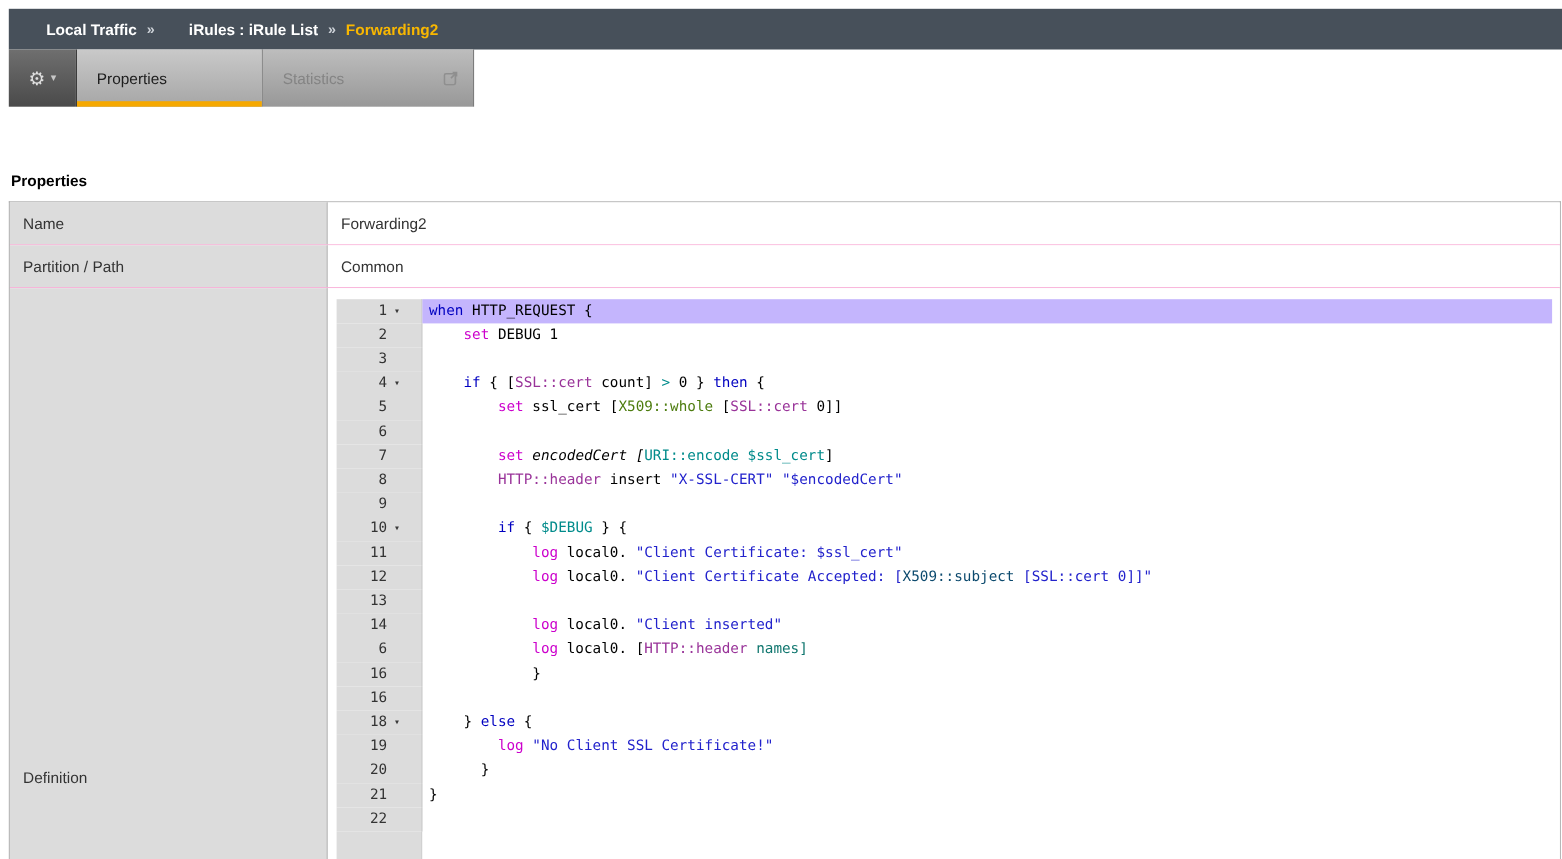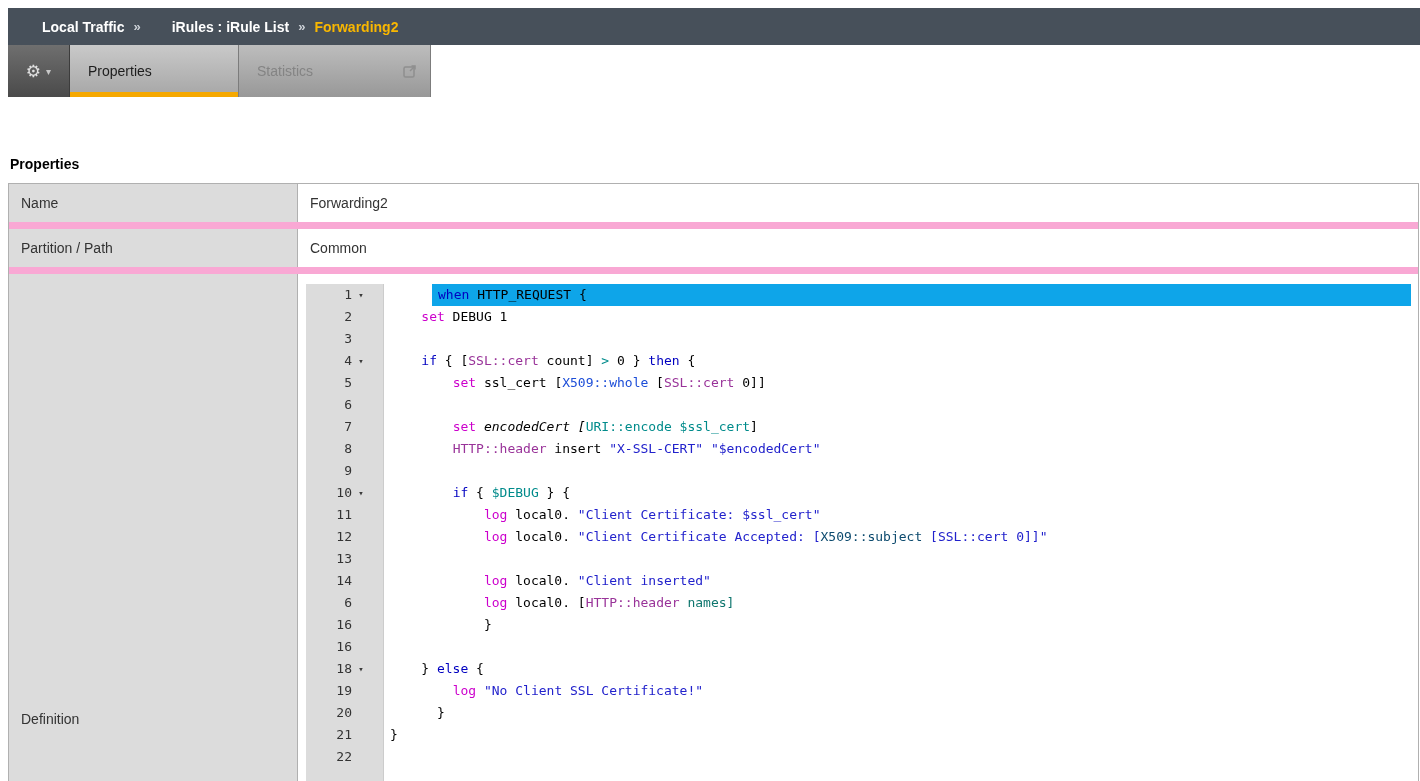--- a/index.html
+++ b/index.html
@@ -28,39 +28,39 @@
     background:#f5a800; }
   .tab-statistics { width:192px; background:linear-gradient(#bdbdbd,#989898); color:#848484; }
   .ext-icon { margin-left:auto; margin-right:13px; display:flex; align-items:center; }
 
   
   .section-title { position:absolute; left:10px; top:156px; font-size:14px; font-weight:bold; color:#000; }
 
   
   .props-table { position:absolute; left:8px; top:183px; width:1411px;
     border:1px solid #b0b0b0; border-bottom:none; background:#fff; }
-  .prop-row { display:flex; border-bottom:7px solid #f9a8d4; }
+  .prop-row { display:flex; border-bottom:1px solid #f9a8d4; }
   .prop-label { width:289px; flex:0 0 289px; background:#dcdcdc; border-right:1px solid #b0b0b0;
     padding:0 12px; font-size:14px; color:#333; display:flex; align-items:center; }
   .prop-row-name .prop-label, .prop-row-partition .prop-label { height:38px; }
   .prop-value { flex:1 1 auto; background:#fff; padding:0 12px; font-size:14px; color:#333;
     display:flex; align-items:center; }
   .prop-row-definition { height:890px; border-bottom:none; }
   .prop-row-definition .prop-value { align-items:flex-start; padding:10px 0 0 8px; }
 
   
   .editor { width:1105px; height:876px; font-family:"DejaVu Sans Mono", monospace;
     font-size:13px; display:flex; flex-direction:column; cursor:text; }
   .code-line { display:flex; height:22px; line-height:22px; flex:0 0 22px; }
   .gutter-cell { flex:0 0 78px; background:#dcdcdc; border-right:1px solid #cccccc;
     display:flex; align-items:center; }
   .ln { flex:0 0 46px; text-align:right; color:#333; }
   .fold { flex:0 0 18px; text-align:center; color:#3a3a3a; font-size:9px; cursor:pointer; }
   .code-cell { flex:1 1 auto; white-space:pre; padding-left:6px; color:#000; }
-  .code-cell.hl { background:#0ea5e9;margin-left:48px; }
+  .code-cell.hl { background:#c4b5fd; }
   .editor-filler { flex:1 1 auto; display:flex; }
   .editor-filler .gutter-fill { flex:0 0 78px; background:#dcdcdc; border-right:1px solid #cccccc; }
   .editor-filler .code-fill { flex:1 1 auto; background:#fff; }
 </style>
 </head>
 <body>
 
 <div class="page">
 
   <div class="breadcrumb-bar">
@@ -132,21 +132,21 @@
                   <span class="ln">4</span>
                   <span class="fold">▾</span>
                 </div>
                 <div class="code-cell"><span style="color: rgb(0, 0, 0);">    </span><span style="color: rgb(0, 0, 192);">if</span><span style="color: rgb(0, 0, 0);"> { [</span><span style="color: rgb(153, 51, 153);">SSL::cert</span><span style="color: rgb(0, 0, 0);"> count] </span><span style="color: rgb(0, 139, 139);">&gt;</span><span style="color: rgb(0, 0, 0);"> 0 } </span><span style="color: rgb(0, 0, 192);">then</span><span style="color: rgb(0, 0, 0);"> {</span></div>
               </div>
               <div class="code-line">
                 <div class="gutter-cell">
                   <span class="ln">5</span>
                   <span class="fold"></span>
                 </div>
-                <div class="code-cell"><span style="color: rgb(0, 0, 0);">        </span><span style="color: rgb(204, 0, 204);">set</span><span style="color: rgb(0, 0, 0);"> ssl_cert [</span><span style="color: #1d4ed8;">X509::whole</span><span style="color: rgb(0, 0, 0);"> [</span><span style="color: rgb(153, 51, 153);">SSL::cert</span><span style="color: rgb(0, 0, 0);"> 0]]</span></div>
+                <div class="code-cell"><span style="color: rgb(0, 0, 0);">        </span><span style="color: rgb(204, 0, 204);">set</span><span style="color: rgb(0, 0, 0);"> ssl_cert [</span><span style="color: #4d7c0f;">X509::whole</span><span style="color: rgb(0, 0, 0);"> [</span><span style="color: rgb(153, 51, 153);">SSL::cert</span><span style="color: rgb(0, 0, 0);"> 0]]</span></div>
               </div>
               <div class="code-line">
                 <div class="gutter-cell">
                   <span class="ln">6</span>
                   <span class="fold"></span>
                 </div>
                 <div class="code-cell"></div>
               </div>
               <div class="code-line">
                 <div class="gutter-cell">

